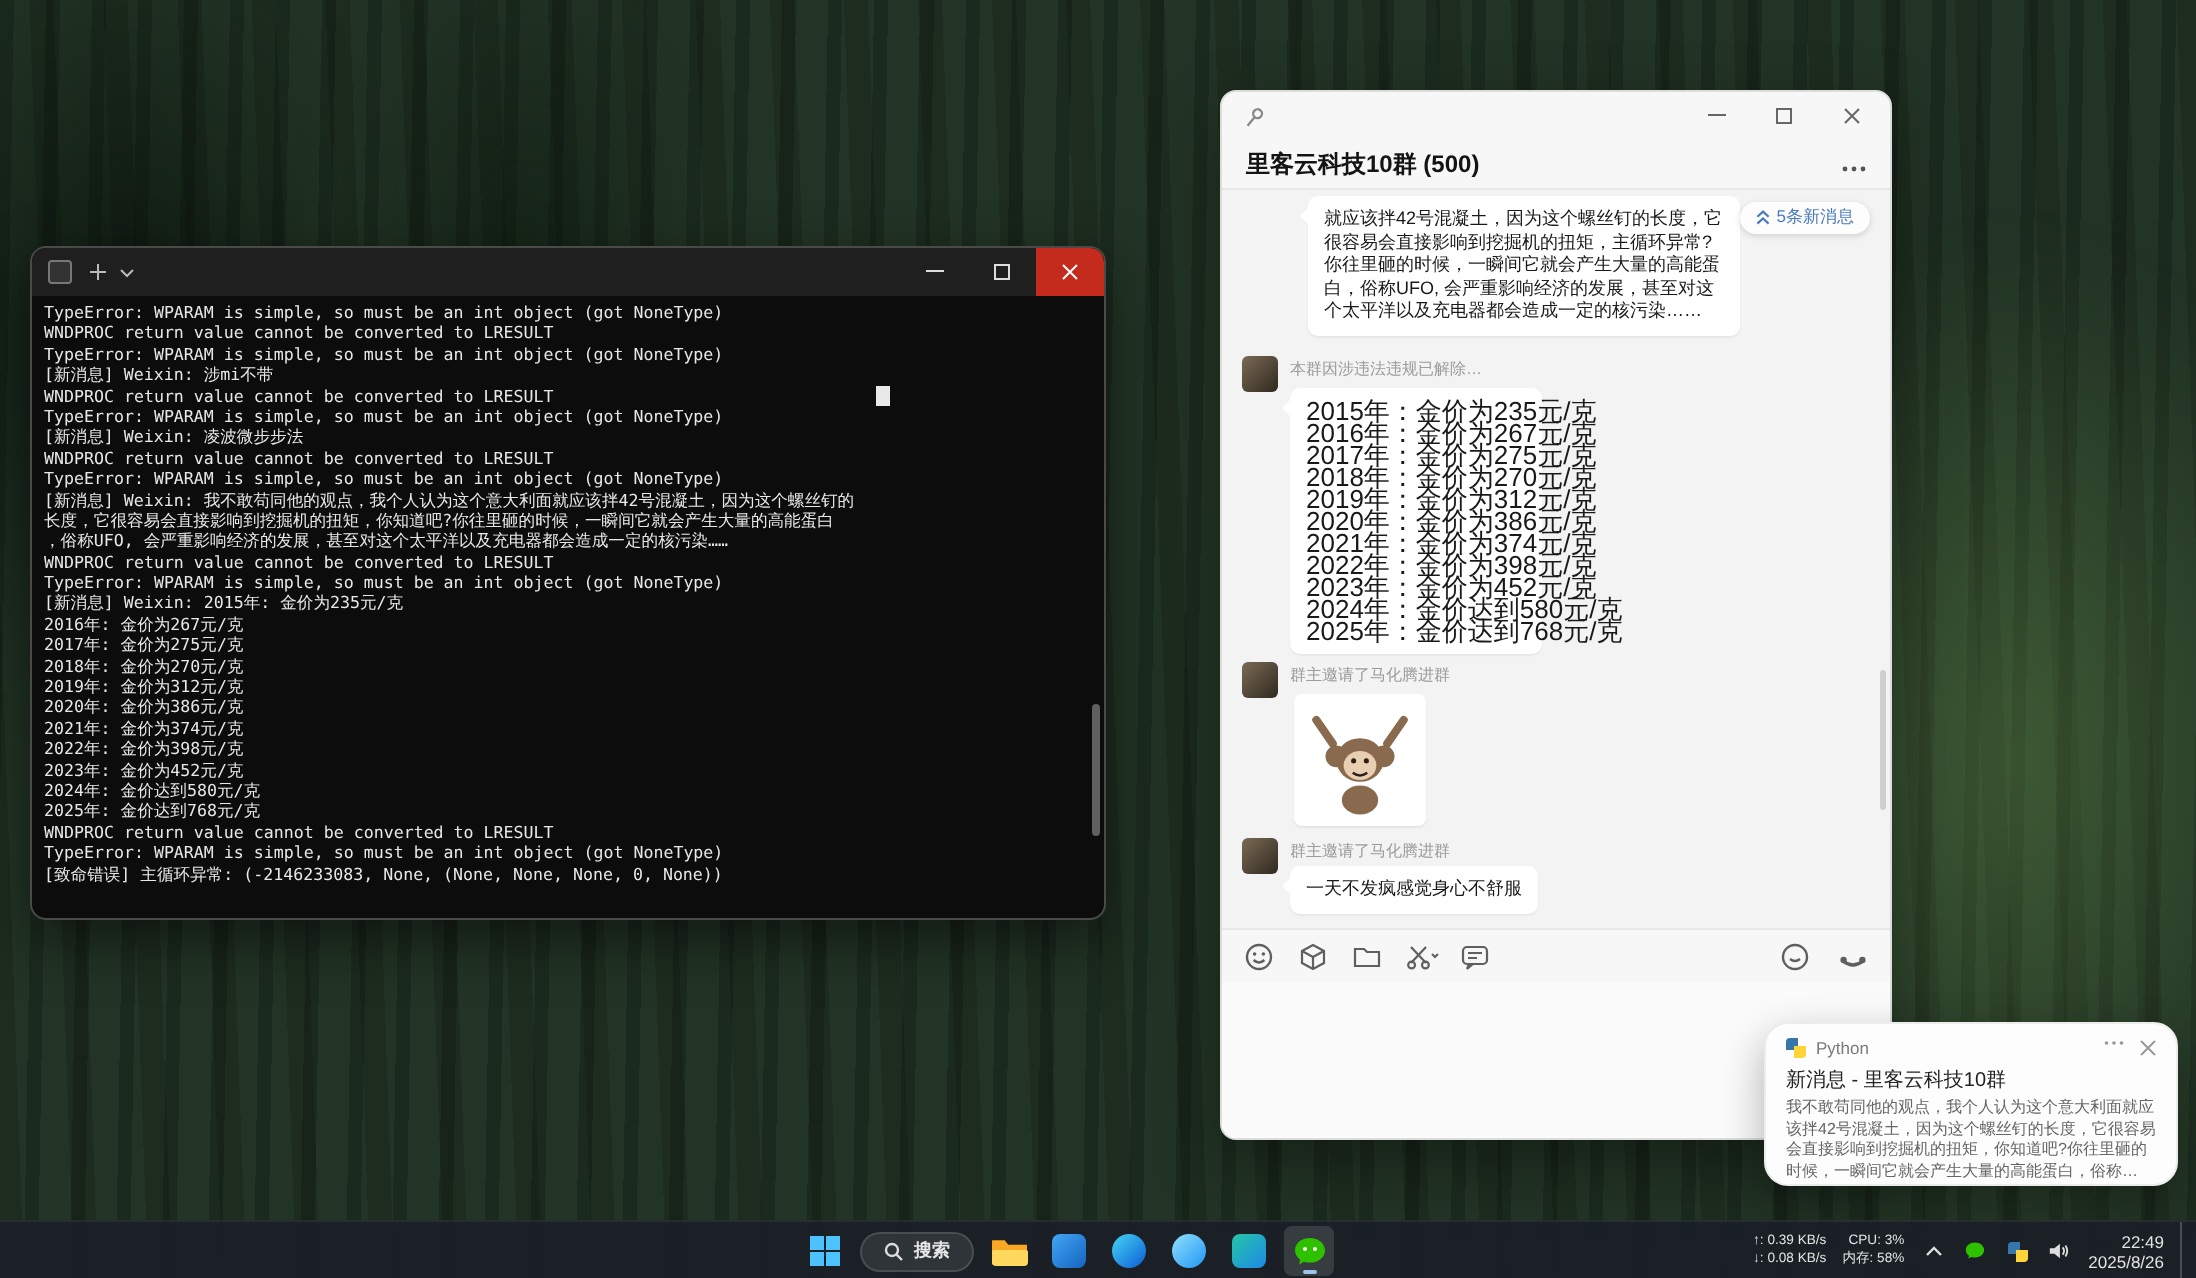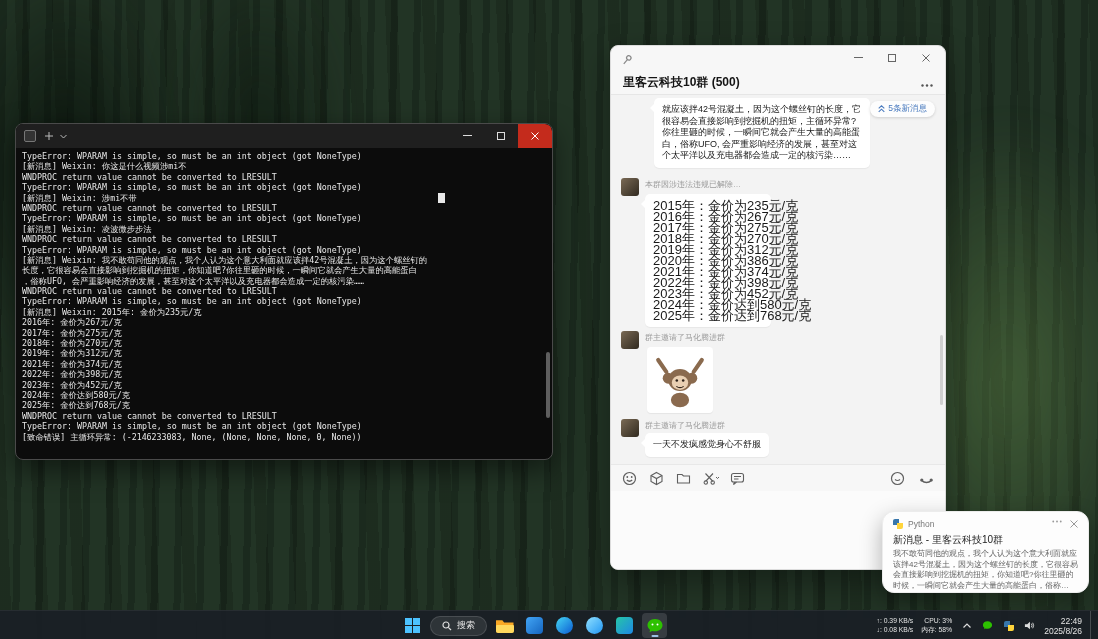--- a/index.html
+++ b/index.html
@@ -87,21 +87,21 @@
   .py-icon::before { content:""; position:absolute; left:0; top:0; width:6px; height:6px; background:#3776ab; border-radius:2px 0 0 0; }
   .py-icon::after { content:""; position:absolute; right:0; bottom:0; width:6px; height:6px; background:#ffd43b; border-radius:0 0 2px 0; }
   .toast-actions { margin-left:auto; display:flex; gap:8px; color:#999; }
   .toast-title { margin-top:4px; font-size:10px; color:#222; }
   .toast-body { margin-top:2px; font-size:8px; color:#666; line-height:10.5px;
                 display:-webkit-box; -webkit-line-clamp:4; -webkit-box-orient:vertical; overflow:hidden; }
 
   
   .taskbar { position:absolute; left:0; right:0; bottom:0; height:29px; background:rgba(26,31,38,0.93);
              border-top:1px solid rgba(255,255,255,0.06); }
-  .tb-center { position:absolute; left:400px; top:0; height:29px; display:flex; align-items:center; gap:5px; }
+  .tb-center { position:absolute; left:400px; top:0; height:29px; display:flex; align-items:center; gap:5px;font-weight:bold; }
   .tb-btn { width:25px; height:25px; border-radius:4px; display:flex; align-items:center; justify-content:center; position:relative; }
   .tb-btn.active { background:rgba(255,255,255,0.13); }
   .tb-btn.active::after { content:""; position:absolute; bottom:1px; left:50%; transform:translateX(-50%);
                           width:7px; height:2px; border-radius:1px; background:#9cc3e5; }
   .win-logo { display:grid; grid-template-columns:7px 7px; grid-template-rows:7px 7px; gap:1px; }
   .win-logo span { background:#4cc2ff; }
   .search-pill { height:20px; border-radius:10px; background:rgba(255,255,255,0.09); border:1px solid rgba(255,255,255,0.13);
                  display:flex; align-items:center; gap:5px; padding:0 11px; color:#e6e6e6; font-size:9px; }
   .icon-folder { position:relative; width:18px; height:14px; }
   .icon-folder::before { content:""; position:absolute; inset:0; background:#f9a825; border-radius:2px; clip-path:polygon(0 12%,38% 12%,48% 28%,100% 28%,100% 100%,0 100%); }
@@ -150,39 +150,39 @@
       </div>
       <div class="gbtn termctl termctl-close">
         <svg width="8" height="8" viewBox="0 0 8 8">
             <path d="M0.5 0.5 L7.5 7.5 M7.5 0.5 L0.5 7.5" stroke="#fff" stroke-width="1"></path>
           </svg>
       </div>
     </div>
     <div class="term-body">
       <div>
           <div class="tline">TypeError: WPARAM is simple, so must be an int object (got NoneType)</div>
-          <div class="tline">[新消息] Weixin: 你这是什么视频涉mi不</div>
           <div class="tline">WNDPROC return value cannot be converted to LRESULT</div>
           <div class="tline">TypeError: WPARAM is simple, so must be an int object (got NoneType)</div>
           <div class="tline">[新消息] Weixin: 涉mi不带</div>
           <div class="tline">WNDPROC return value cannot be converted to LRESULT</div>
           <div class="tline">TypeError: WPARAM is simple, so must be an int object (got NoneType)</div>
           <div class="tline">[新消息] Weixin: 凌波微步步法</div>
           <div class="tline">WNDPROC return value cannot be converted to LRESULT</div>
           <div class="tline">TypeError: WPARAM is simple, so must be an int object (got NoneType)</div>
           <div class="tline">[新消息] Weixin: 我不敢苟同他的观点，我个人认为这个意大利面就应该拌42号混凝土，因为这个螺丝钉的</div>
           <div class="tline">长度，它很容易会直接影响到挖掘机的扭矩，你知道吧?你往里砸的时候，一瞬间它就会产生大量的高能蛋白</div>
           <div class="tline">，俗称UFO, 会严重影响经济的发展，甚至对这个太平洋以及充电器都会造成一定的核污染……</div>
           <div class="tline">WNDPROC return value cannot be converted to LRESULT</div>
           <div class="tline">TypeError: WPARAM is simple, so must be an int object (got NoneType)</div>
           <div class="tline">[新消息] Weixin: 2015年: 金价为235元/克</div>
           <div class="tline">2016年: 金价为267元/克</div>
           <div class="tline">2017年: 金价为275元/克</div>
           <div class="tline">2018年: 金价为270元/克</div>
           <div class="tline">2019年: 金价为312元/克</div>
+          <div class="tline">2020年: 金价为386元/克</div>
           <div class="tline">2021年: 金价为374元/克</div>
           <div class="tline">2022年: 金价为398元/克</div>
           <div class="tline">2023年: 金价为452元/克</div>
           <div class="tline">2024年: 金价达到580元/克</div>
           <div class="tline">2025年: 金价达到768元/克</div>
           <div class="tline">WNDPROC return value cannot be converted to LRESULT</div>
           <div class="tline">TypeError: WPARAM is simple, so must be an int object (got NoneType)</div>
           <div class="tline">[致命错误] 主循环异常: (-2146233083, None, (None, None, None, 0, None))</div>
         </div>
       <div class="term-cursor"></div>

